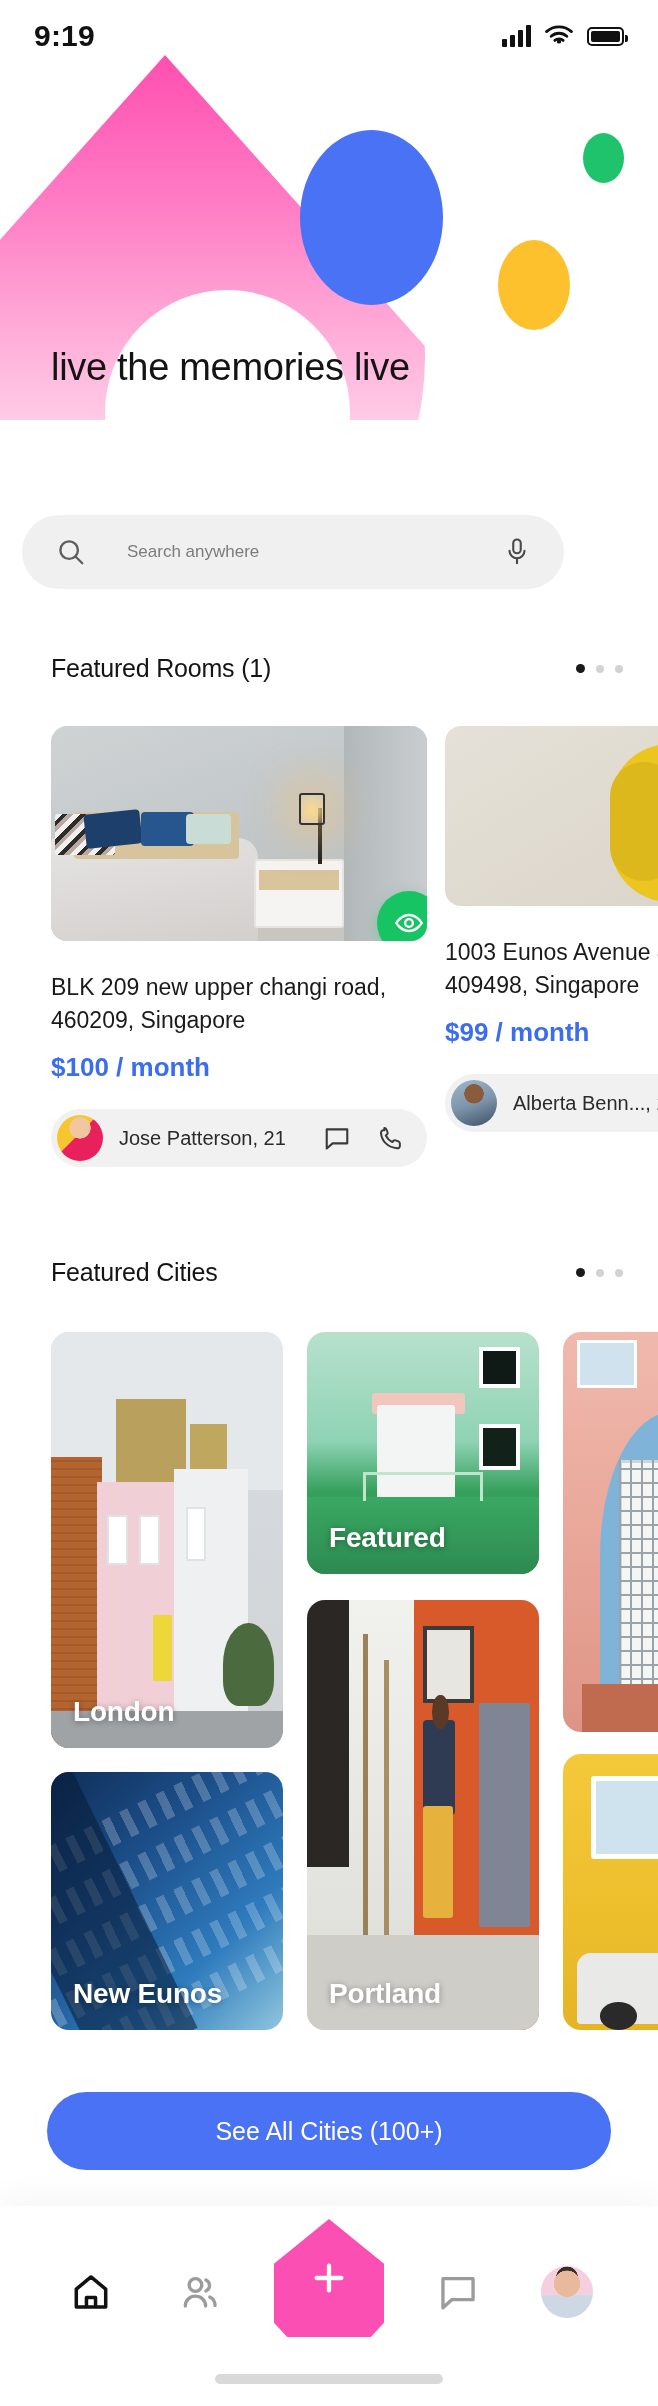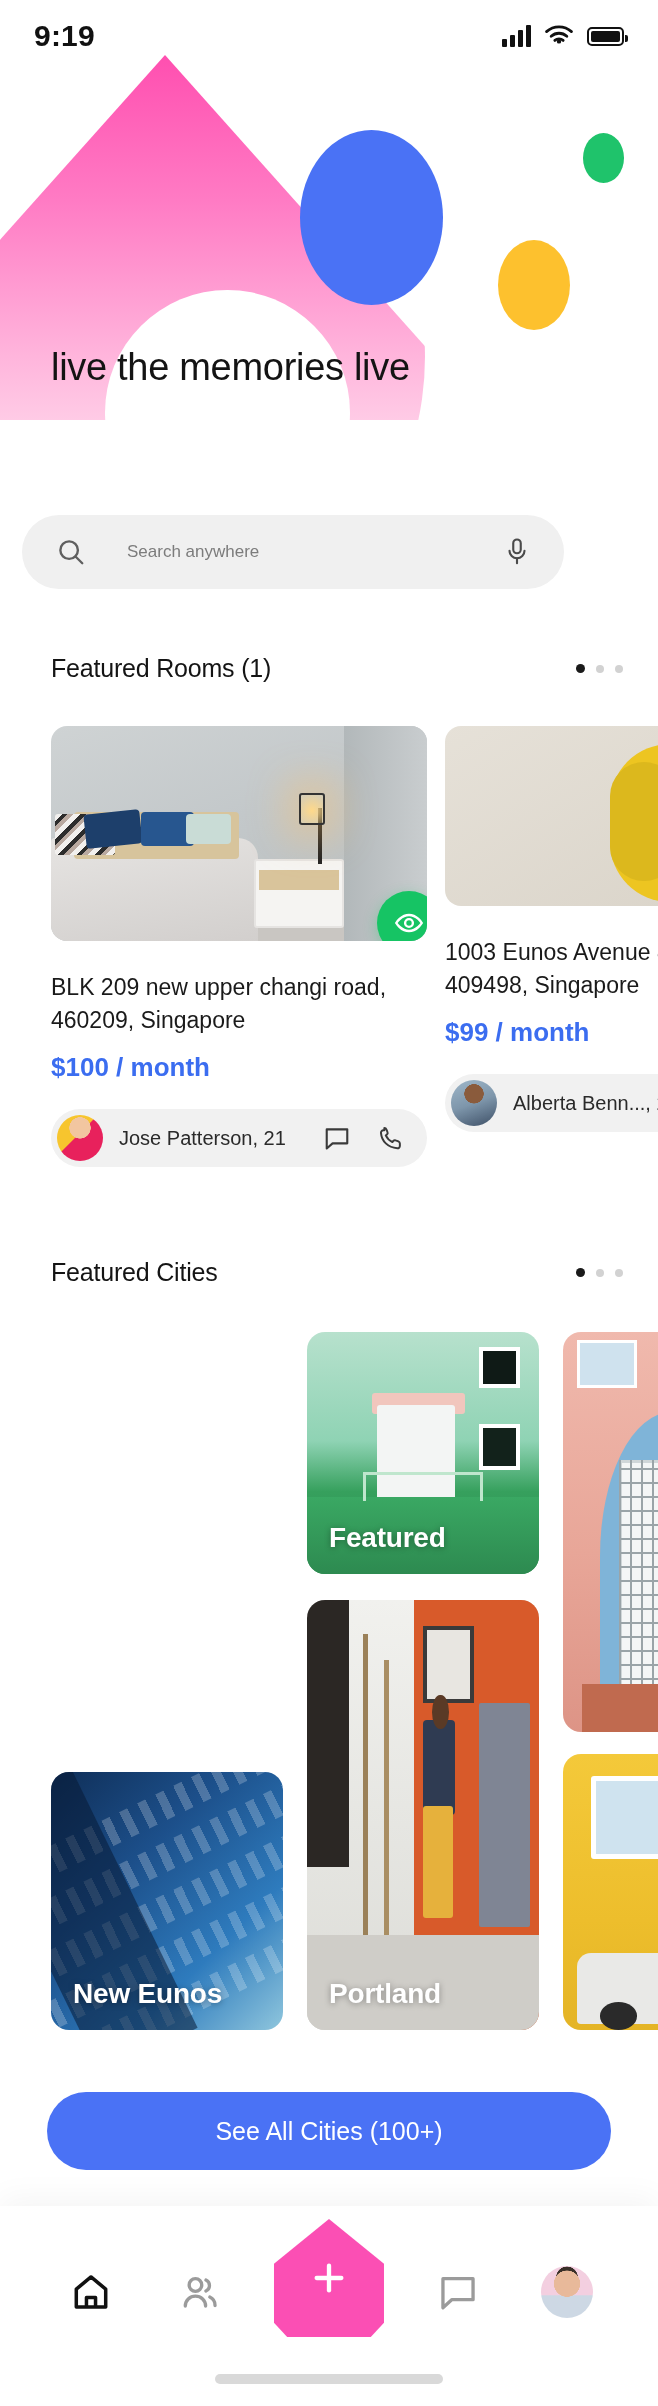--- a/index.html
+++ b/index.html
@@ -339,20 +339,37 @@
     <span class="sec-title">Featured Cities</span>
     <span class="dots">
       <i class="on"></i>
       <i></i>
       <i></i>
     </span>
   </div>
 
   <div class="cities">
 
+    <div class="city-card cc-london">
+      <div class="ph ph-london">
+        <div class="sky"></div>
+          <div class="chim"></div>
+          <div class="chim2"></div>
+        <div class="brick"></div>
+          <div class="pink"></div>
+          <div class="white"></div>
+        <div class="w1"></div>
+          <div class="w2"></div>
+          <div class="w3"></div>
+        <div class="door"></div>
+          <div class="bush"></div>
+          <div class="road"></div>
+      </div>
+      <span class="city-label">London</span>
+    </div>
 
     <div class="city-card cc-singapore">
       <div class="ph ph-sing">
         <div class="awn"></div>
           <div class="house"></div>
         <div class="win1"></div>
           <div class="win2"></div>
         <div class="grass"></div>
           <div class="rail"></div>
       </div>

